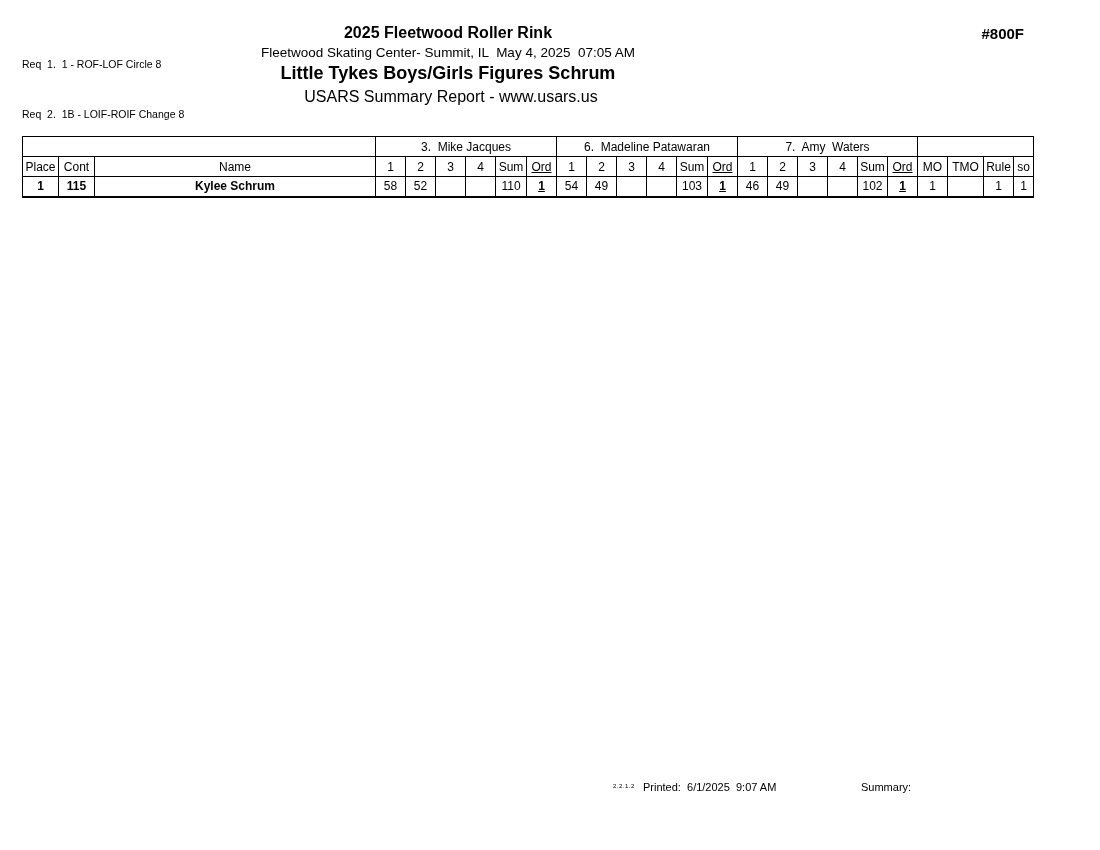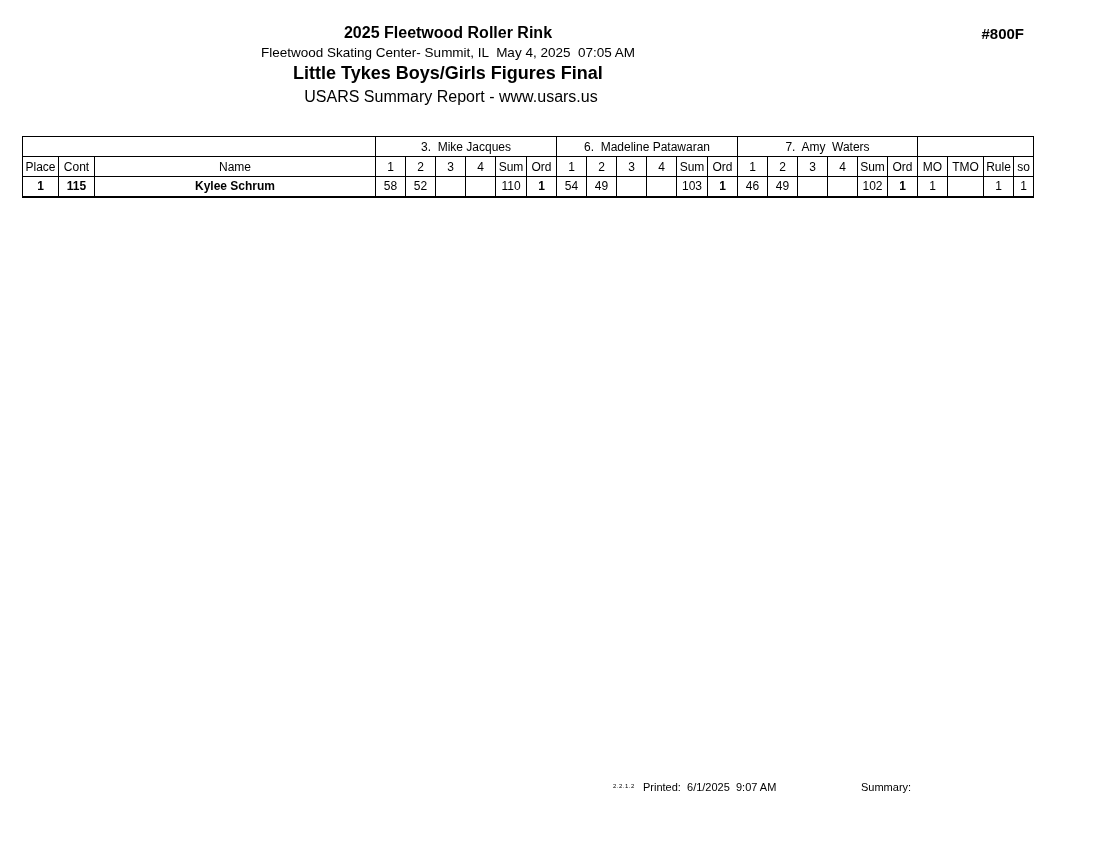--- a/index.html
+++ b/index.html
@@ -27,39 +27,43 @@
   table.results {
     position:absolute; left:22px; top:136px;
     border-collapse:collapse; table-layout:fixed;
   }
   table.results td {
     border:1px solid #000; height:20px; font-size:12px;
     text-align:center; vertical-align:middle; padding:0; overflow:hidden;
   }
   td.nob { border:none; }
   td.band { text-align:left; padding-left:4px; font-size:11px; white-space:pre; }
-  td.ord { border-left:3px solid #000; border-right:3px solid #000; }
+  td.ord { border-left:3px solid #000; border-right:3px solid #000;text-decoration:underline; }
   td.b  { font-weight:bold; }
   td.tl { text-align:left; padding-left:6px; }
   tr.data td { border-bottom:2px solid #000; }
 
   .version { position:absolute; left:613px; top:783px; font-size:6px; letter-spacing:0.5px; }
   .printed { position:absolute; left:643px; top:781px; font-size:11px; white-space:pre; }
   .scorer  { position:absolute; left:861px; top:781px; font-size:11px; }
 </style>
 </head>
 <body>
 
 <div class="page">
 
+  <div class="req-block">
+    <div>Req  1.  1 - ROF-LOF Circle 8</div>
+    <div>Req  2.  1B - LOIF-ROIF Change 8</div>
+  </div>
 
   <div class="title-block">
     <div class="t1">2025 Fleetwood Roller Rink</div>
     <div class="t2">Fleetwood Skating Center- Summit, IL  May 4, 2025  07:05 AM</div>
-    <div class="t3">Little Tykes Boys/Girls Figures Final</div>
+    <div class="t3">Little Tykes Boys/Girls Figures Schrum</div>
     <div class="t4">USARS Summary Report - www.usars.us</div>
   </div>
 
   <div class="evnum">#800F</div>
 
   <table class="results">
       <colgroup>
         <col style="width: 36px;">
         <col style="width: 36px;">
         <col style="width: 281px;">

